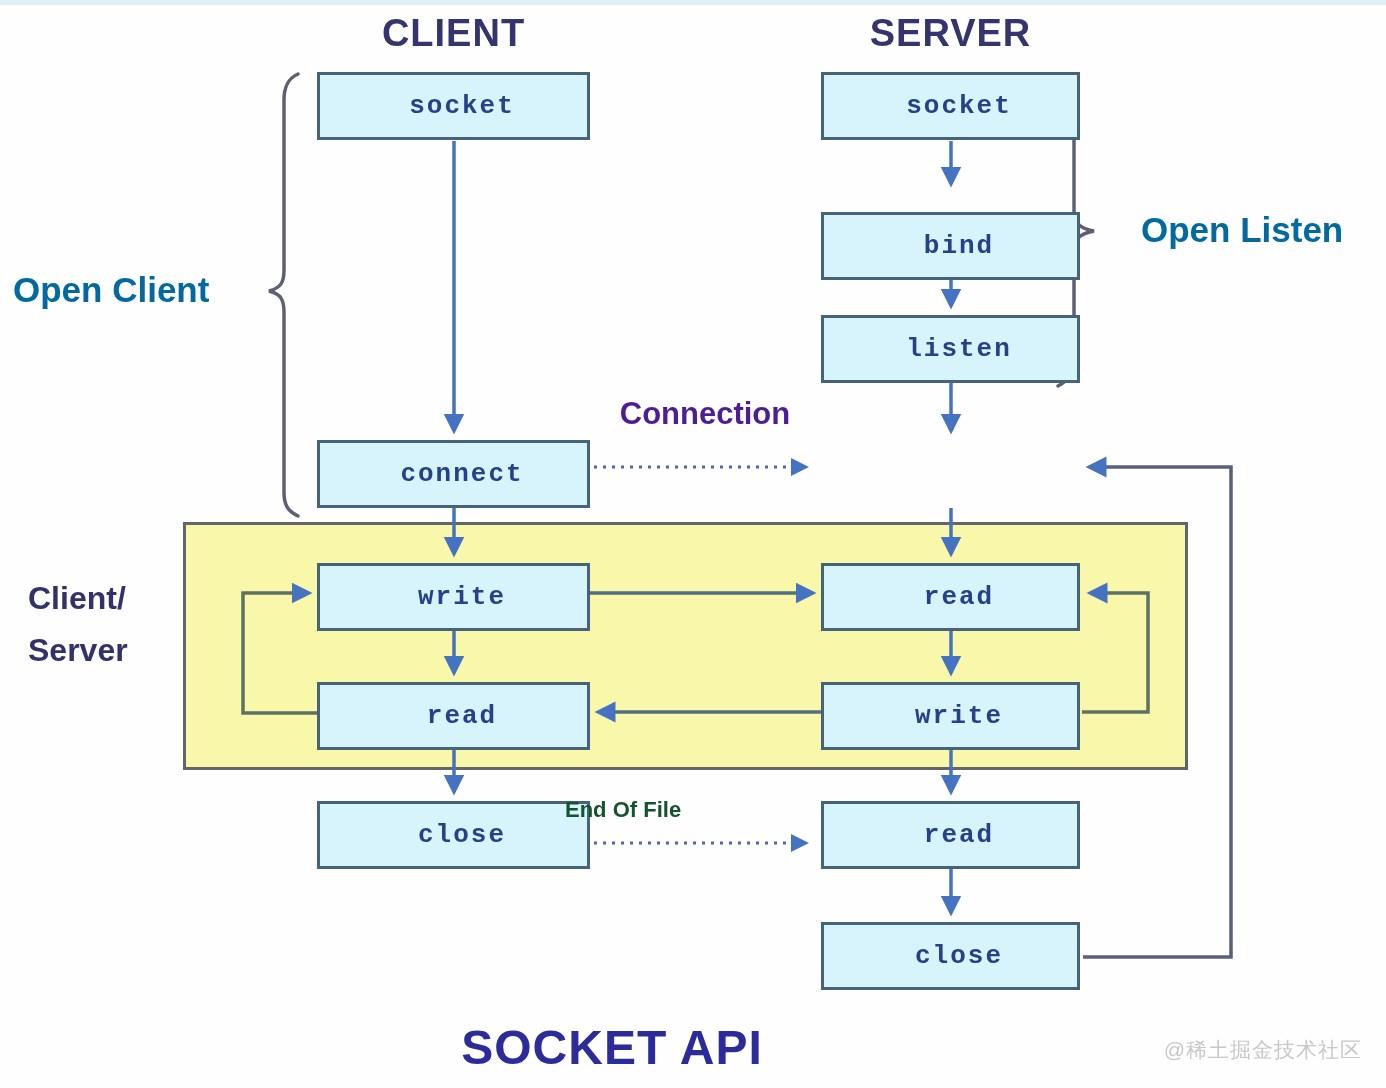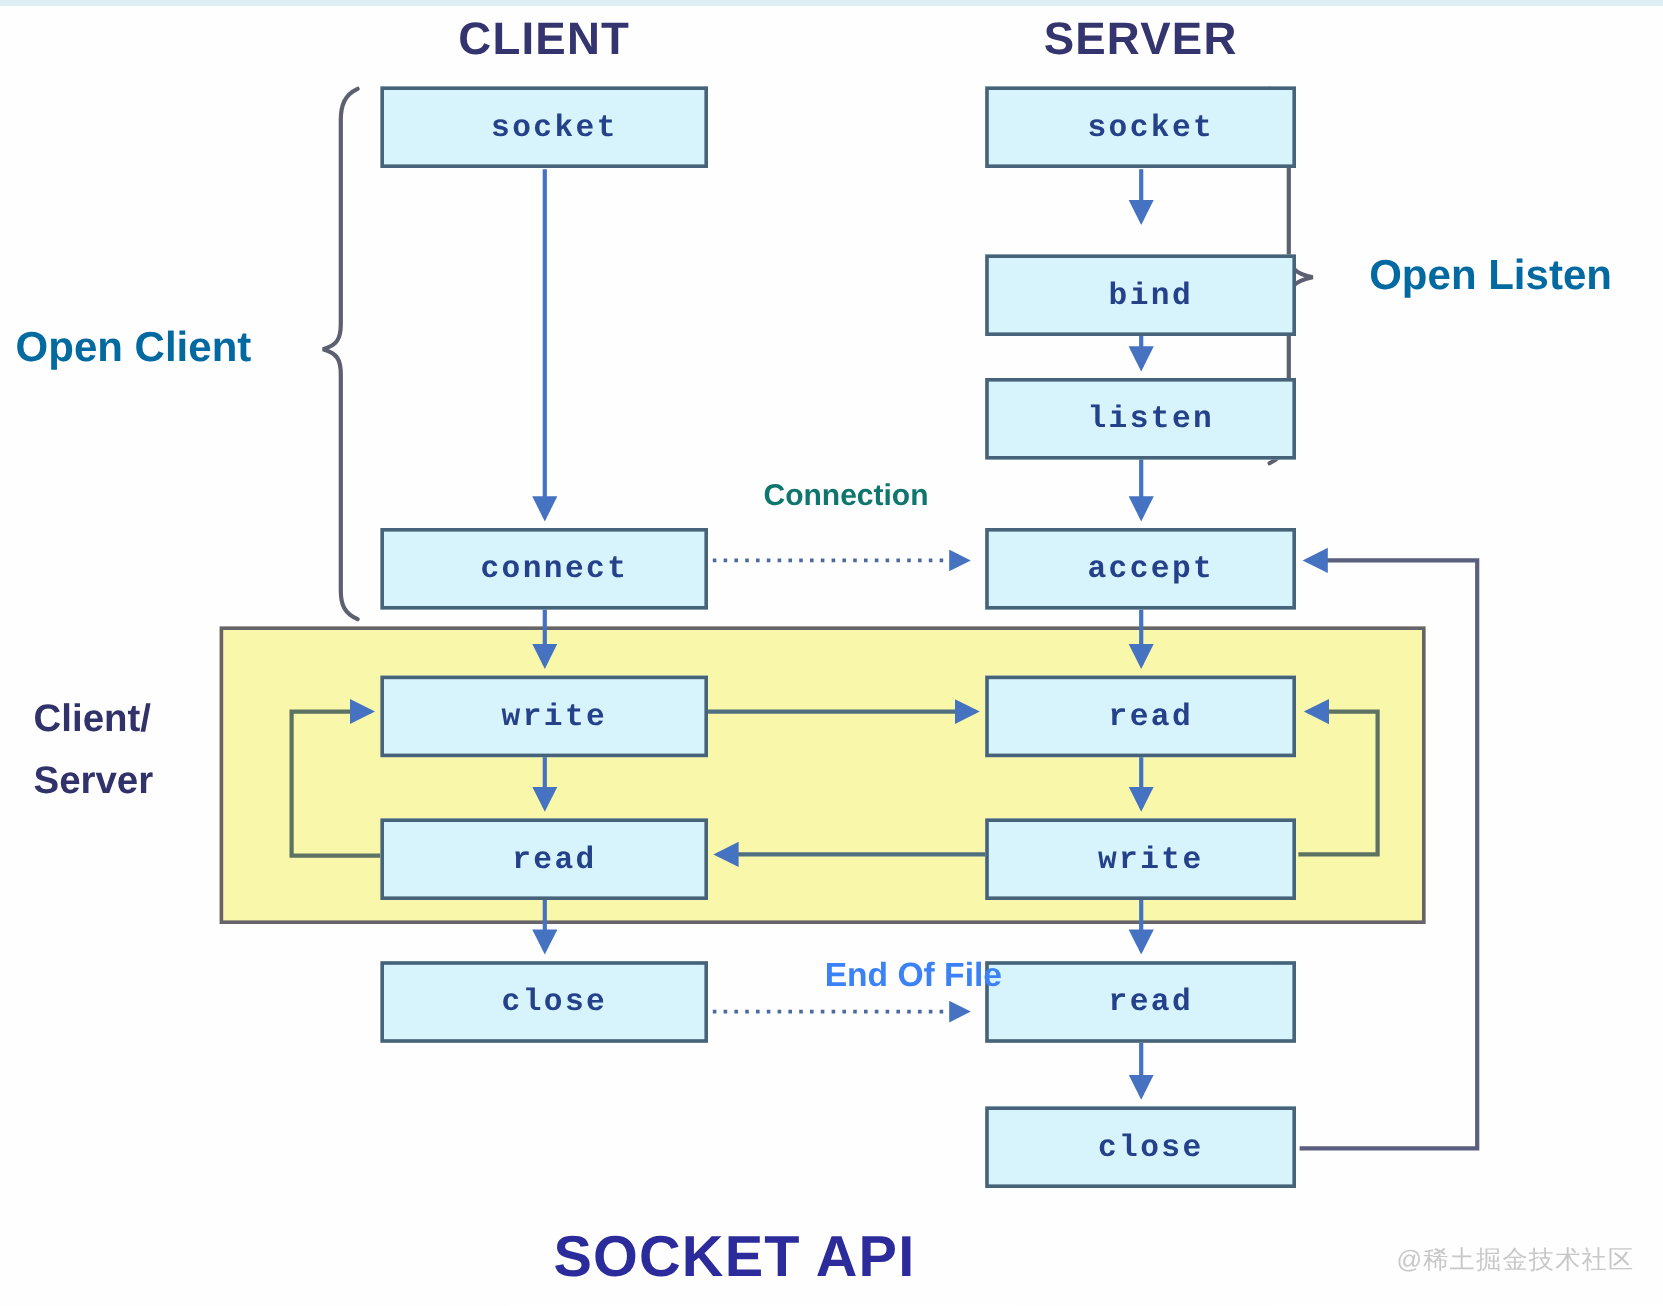--- a/index.html
+++ b/index.html
@@ -37,27 +37,27 @@
     position:absolute;font-weight:bold;color:#0369a1;
     font-size:35px;white-space:nowrap;
   }
   .session-label{
     position:absolute;left:28px;top:572px;
     font-weight:bold;color:#32326b;font-size:32px;line-height:52px;
   }
   .session-label span{display:block;}
   .conn-label{
     position:absolute;left:565px;top:397px;width:280px;
-    text-align:center;font-weight:bold;color:#0f766e;
-    font-size:25px;line-height:33px;
+    text-align:center;font-weight:bold;color:#4c1d95;
+    font-size:31px;line-height:33px;
   }
   .conn-label span{display:block;}
   .eof-label{
     position:absolute;left:565px;top:797px;width:270px;
-    text-align:right;font-weight:bold;color:#3b82f6;font-size:28px;
+    text-align:left;font-weight:bold;color:#14532d;font-size:22px;
   }
   .diagram-title{
     position:absolute;left:0;top:1020px;width:1224px;
     text-align:center;font-weight:bold;font-size:48px;
     color:#2b2b9b;letter-spacing:1px;
   }
   .watermark{
     position:absolute;right:24px;top:1036px;
     font-size:21px;color:#c8c8c8;letter-spacing:1px;
   }
@@ -115,21 +115,20 @@
 
   <div class="flow-box cbox" style="top:72px;">socket</div>
   <div class="flow-box cbox" style="top:440px;">connect</div>
   <div class="flow-box cbox" style="top:563px;">write</div>
   <div class="flow-box cbox" style="top:682px;">read</div>
   <div class="flow-box cbox" style="top:801px;">close</div>
 
   <div class="flow-box sbox" style="top:72px;">socket</div>
   <div class="flow-box sbox" style="top:192px;margin-top:20px;">bind</div>
   <div class="flow-box sbox" style="top:315px;">listen</div>
-  <div class="flow-box sbox" style="top:440px;">accept</div>
   <div class="flow-box sbox" style="top:563px;">read</div>
   <div class="flow-box sbox" style="top:682px;">write</div>
   <div class="flow-box sbox" style="top:801px;">read</div>
   <div class="flow-box sbox" style="top:922px;">close</div>
 
   <div class="side-label" style="left:13px;top:270px;">Open Client</div>
   <div class="side-label" style="left:1141px;top:210px;">Open Listen</div>
 
   <div class="session-label">
     <span>Client/</span>

